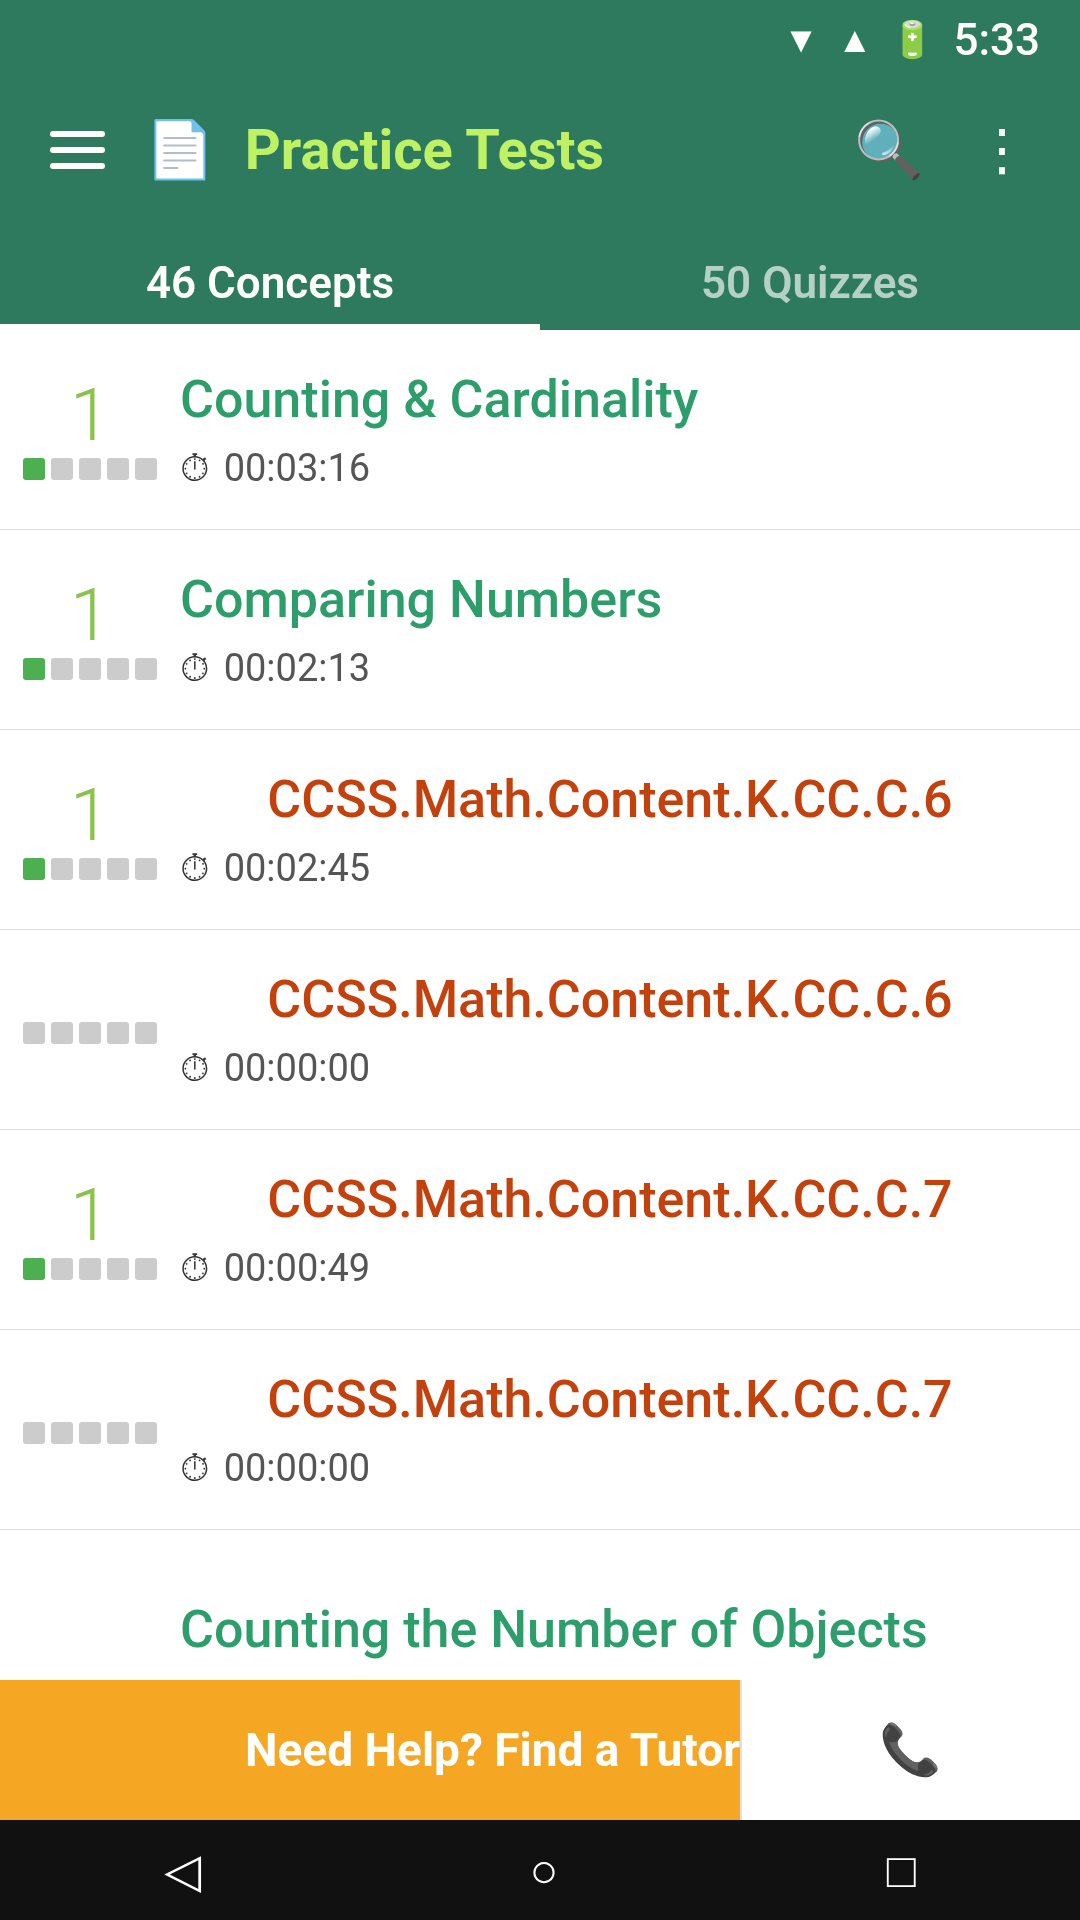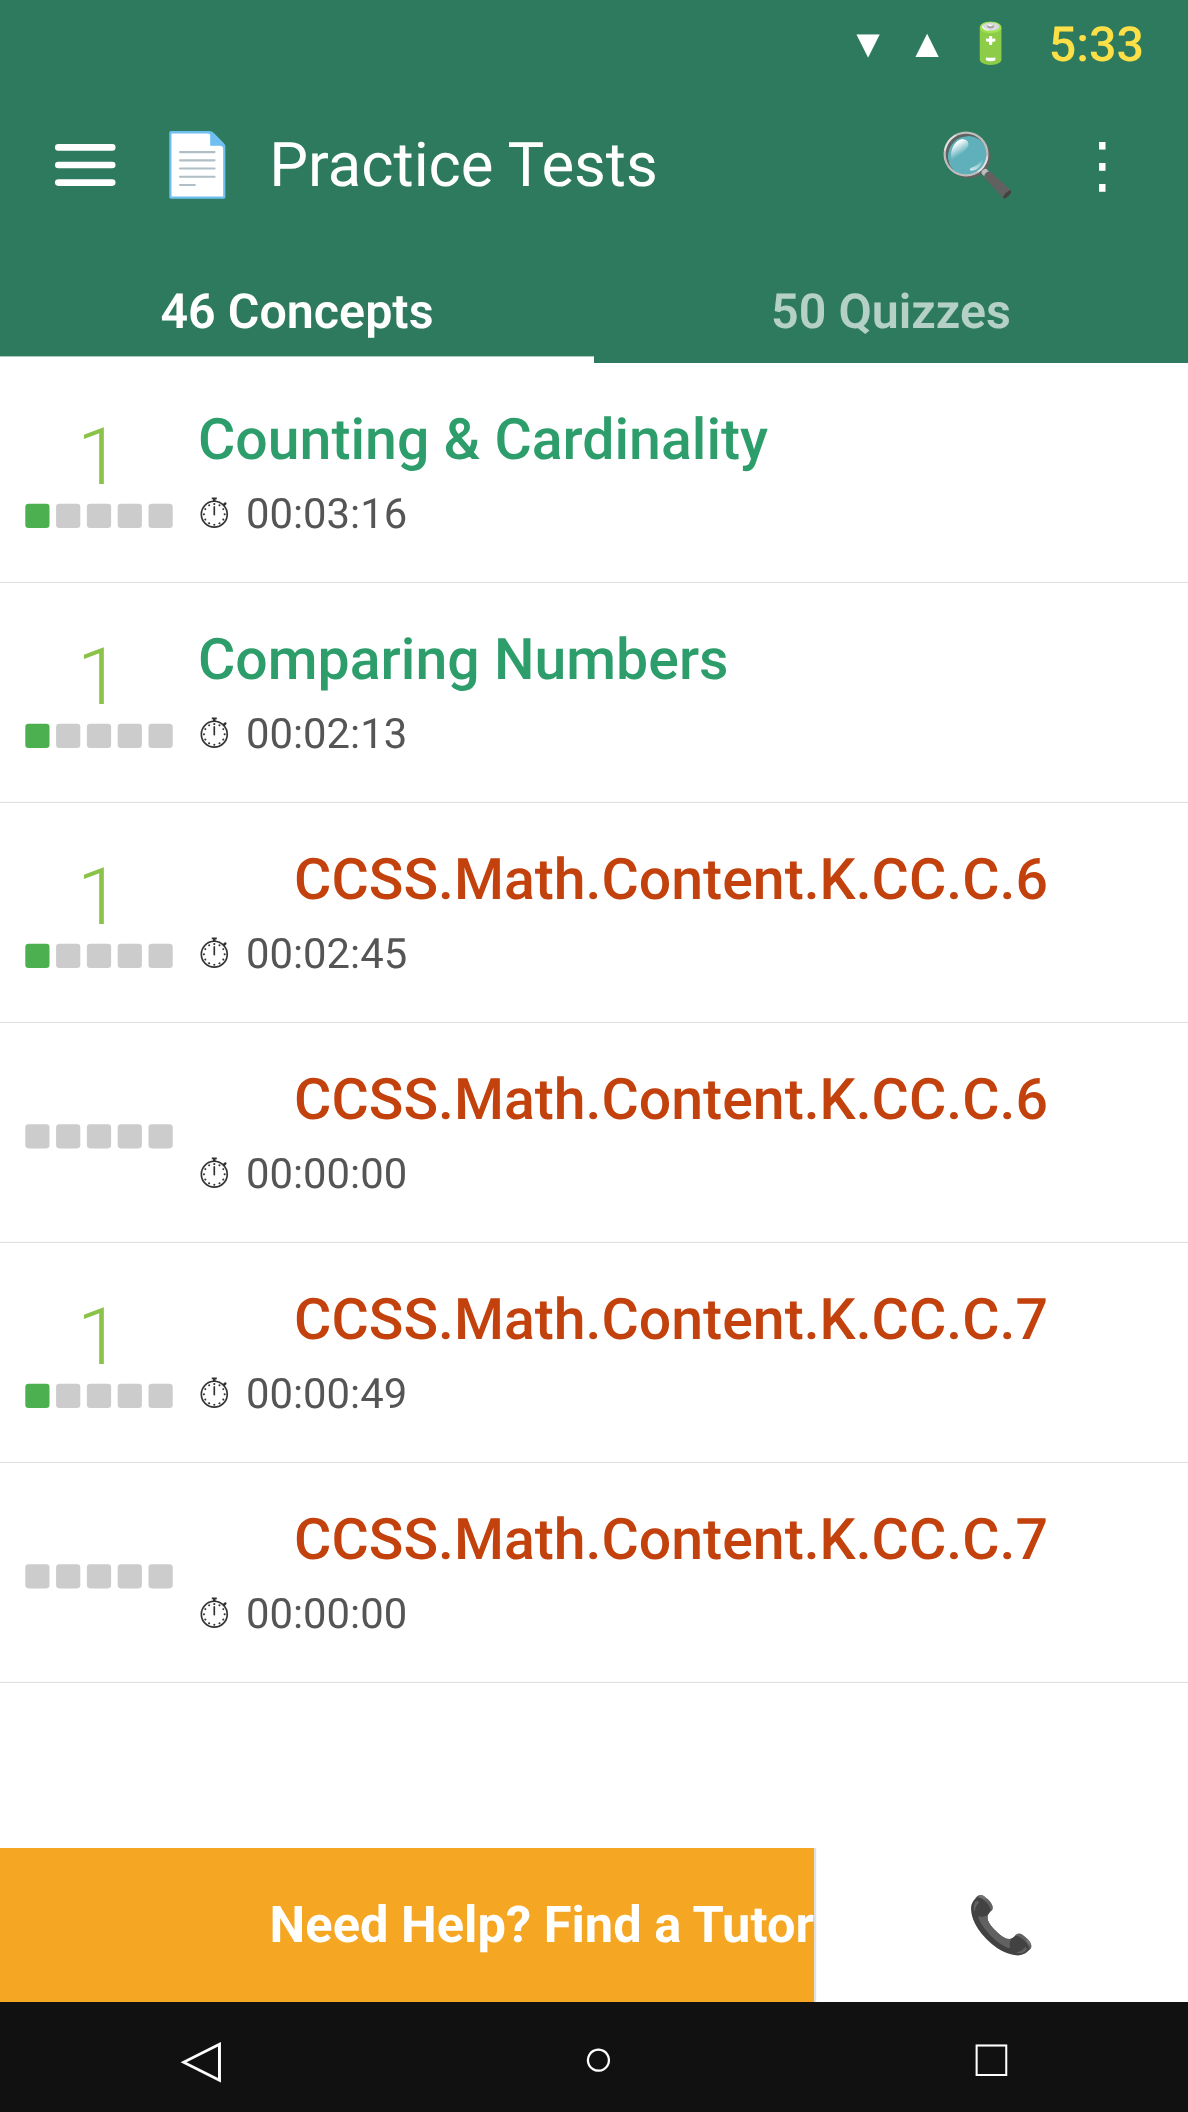--- a/index.html
+++ b/index.html
@@ -26,24 +26,23 @@
       gap: 20px;
     }
 
     .status-icons {
       display: flex;
       align-items: center;
       gap: 18px;
     }
 
     .status-time {
-      color: #fde047;
+      color: #ffffff;
       font-size: 44px;
       font-weight: 500;
-      margin-left: 12px;
     }
 
     .wifi-icon, .signal-icon, .battery-icon {
       color: white;
       font-size: 36px;
     }
 
     
     .app-bar {
       width: 100%;
@@ -65,23 +64,23 @@
 
     .hamburger-line {
       width: 55px;
       height: 6px;
       background: white;
       border-radius: 3px;
     }
 
     .app-bar-title {
       flex: 1;
-      color: #ffffff;
+      color: #bef264;
       font-size: 56px;
-      font-weight: 400;
+      font-weight: 700;
     }
 
     .app-bar-actions {
       display: flex;
       align-items: center;
       gap: 30px;
     }
 
     .search-btn, .more-btn {
       color: white;
@@ -470,20 +469,27 @@
     <div class="item-right">
       <span class="item-title dark">CCSS.Math.Content.K.CC.C.7</span>
 
     <div class="item-time">
       <span class="clock-icon">⏱</span>
       <span>00:00:00</span>
     </div>
 
     </div>
   </div>
+    <div class="list-item">
+    <div class="item-left"></div>
+    <div class="item-right">
+      <span class="item-title green">Counting the Number of Objects</span>
+
+    </div>
+  </div>
   </div>
 
 <div class="bottom-bar">
   <div class="find-tutor-btn">
     <span class="find-tutor-text">Need Help? Find a Tutor</span>
   </div>
   <div class="call-now-btn">
     <span class="phone-icon">📞</span>
   </div>
 </div>

